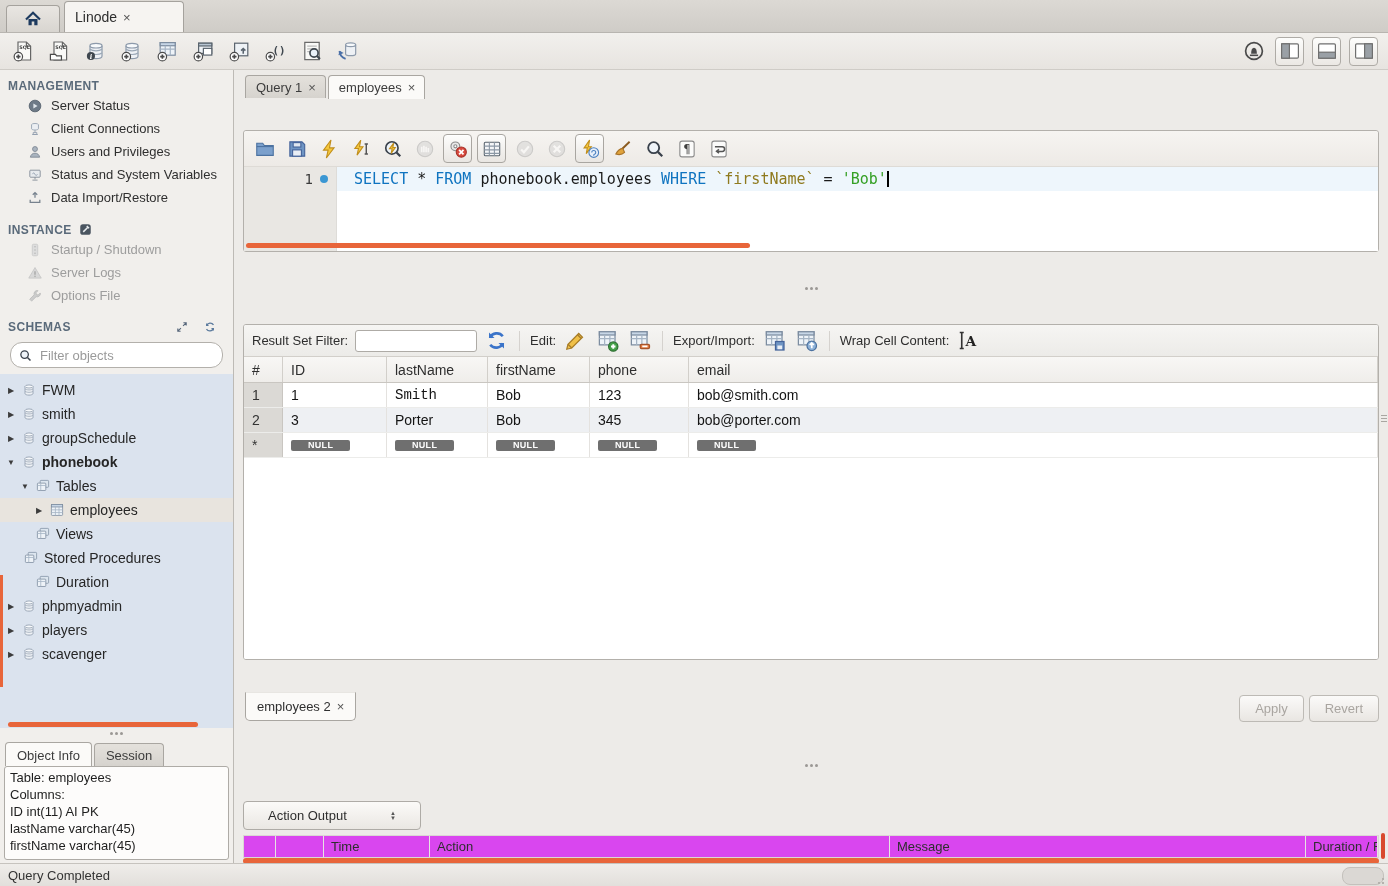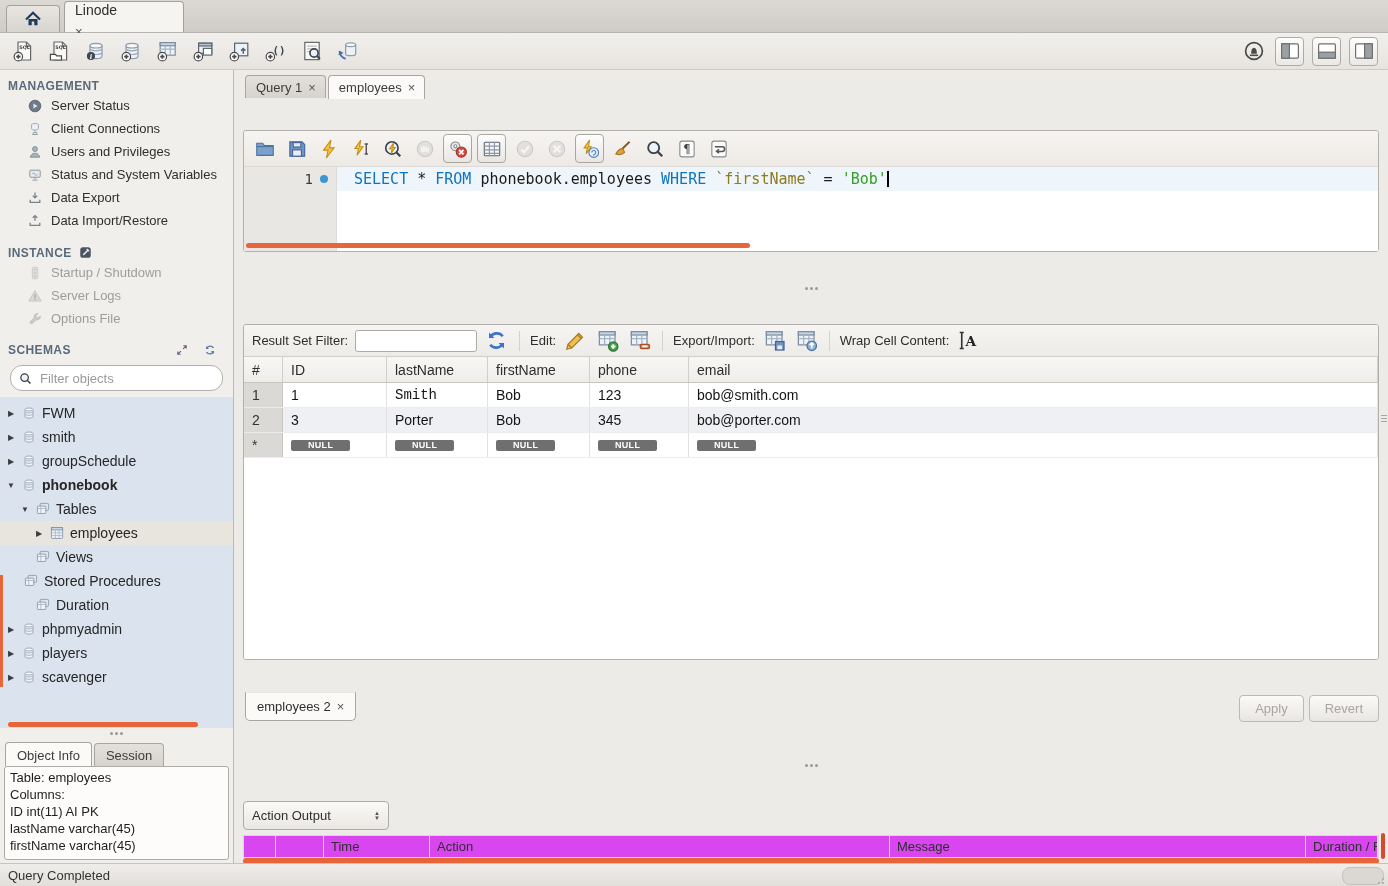--- a/index.html
+++ b/index.html
@@ -3,21 +3,21 @@
 <meta charset="utf-8">
 <style>
   html,body{margin:0;padding:0;}
   body{width:1388px;height:886px;overflow:hidden;font-family:"Liberation Sans",sans-serif;background:#edebe8;}
   .app{position:relative;width:1388px;height:886px;display:flex;flex-direction:column;background:#edebe8;}
 
   
   .tabbar{height:32px;background:linear-gradient(#dcd9d4,#cfccc7);border-bottom:1px solid #b8b5b0;display:flex;align-items:flex-end;padding-left:6px;gap:4px;}
   .home-tab{width:52px;height:26px;background:linear-gradient(#e9e6e2,#d8d5d0);border:1px solid #a5a29d;border-bottom:none;border-radius:4px 4px 0 0;display:flex;align-items:center;justify-content:center;}
   .home-tab .ico{width:20px;height:20px;}
-  .conn-tab{height:30px;min-width:98px;background:#f6f4f1;border:1px solid #a5a29d;border-bottom:none;border-radius:4px 4px 0 0;display:flex;align-items:flex-start;padding:0 10px;gap:6px;font-size:14px;color:#2e2e2e;flex-direction:column;}
+  .conn-tab{height:30px;min-width:98px;background:#f6f4f1;border:1px solid #a5a29d;border-bottom:none;border-radius:4px 4px 0 0;display:flex;align-items:center;padding:0 10px;gap:6px;font-size:14px;color:#2e2e2e;}
   .tab-close{color:#555;font-size:13px;cursor:default;}
 
   
   .main-toolbar{height:36px;background:linear-gradient(#f2f0ed,#e7e4e0);display:flex;align-items:center;padding:0 10px;border-bottom:1px solid #cfccc7;}
   .tb-group{display:flex;align-items:center;gap:9px;}
   .tb-right{margin-left:auto;display:flex;align-items:center;gap:8px;}
   .tbtn{width:27px;height:27px;display:flex;align-items:center;justify-content:center;}
   .tbtn .ico{width:24px;height:24px;}
   .tbtn.framed{border:1px solid #aeaba6;border-radius:4px;background:linear-gradient(#fdfdfc,#ebe8e4);}
 
@@ -93,21 +93,21 @@
   .g-row.alt{background:#eef0f3;}
   .null-badge{display:inline-block;background:#6f6f6f;color:#fff;font-size:9px;font-weight:bold;line-height:11px;padding:0 17px;border-radius:2px;letter-spacing:.3px;}
   .grid-filler{flex:1;background:#fff;}
 
   .bottom-tabs{height:37px;flex:none;display:flex;align-items:flex-start;justify-content:space-between;padding-top:0;}
   .rsb-tab{margin-left:2px;background:#fbfaf8;border:1px solid #a9a6a1;border-top:1px solid #e8e6e2;border-radius:0 0 5px 5px;padding:6px 11px;font-size:13px;color:#2f2f2f;display:flex;gap:6px;align-items:center;}
   .ar-buttons{display:flex;gap:5px;padding-top:3px;}
   .btn{padding:5px 15px;font-size:13px;color:#a9a5a0;background:linear-gradient(#fbfaf9,#e9e6e2);border:1px solid #bdbab5;border-radius:4px;}
 
   .output{height:62px;flex:none;position:relative;}
-  .action-select{width:128px;height:27px;border:1px solid #aeaba6;border-radius:4px;background:linear-gradient(#fbfaf8,#eae7e3);display:flex;align-items:center;justify-content:space-between;padding:0 8px;font-size:13px;color:#2e2e2e;}
+  .action-select{width:128px;height:27px;border:1px solid #aeaba6;border-radius:4px;background:linear-gradient(#fbfaf8,#eae7e3);display:flex;align-items:center;justify-content:space-between;padding:0 24px;font-size:13px;color:#2e2e2e;}
   .spinner{display:flex;flex-direction:column;line-height:5px;font-size:6px;color:#555;}
   .out-head{margin-top:5px;height:21px;background:#d946ef;border:1px solid #dad7d3;display:flex;align-items:center;font-size:13px;color:#2e2e2e;}
   .out-cell{height:100%;display:flex;align-items:center;padding-left:7px;border-right:1px solid #e6e4e1;overflow:hidden;white-space:nowrap;}
   .out-hscroll{margin-top:0;height:6px;background:#e8653a;border-radius:3px;width:100%;}
   .out-vscroll{position:absolute;right:-6px;top:32px;width:4px;height:26px;background:#d84a2f;border-radius:2px;}
 
   
   .statusbar{height:22px;background:linear-gradient(#efede a,#e2dfdb);} 
   .statusbar{height:22px;background:linear-gradient(#efedea,#e2dfdb);border-top:1px solid #c6c3be;display:flex;align-items:center;padding-left:8px;font-size:13px;color:#333;position:relative;}
   .sb-pill{position:absolute;right:4px;top:3px;width:40px;height:16px;background:#dbd8d4;border:1px solid #c4c1bc;border-radius:8px;}
@@ -281,27 +281,20 @@
               </svg></span>
             <span>Users and Privileges</span>
           </div>
           <div class="nav-item">
             <span class="ico"><svg width="100%" height="100%" viewBox="0 0 20 20" fill="none" stroke-width="1" xmlns="http://www.w3.org/2000/svg">
                 <rect x="3.5" y="4" width="13" height="8.8" rx="1" fill="#e8ebee" stroke="#77828e"></rect>
                 <path d="M6.8 9c1-2.2 2.1-2.2 3.1 0s2.1 2.2 3.1 0" stroke="#8d9aab"></path>
                 <path d="M10 12.8v2.6M6.8 16.4h6.4" stroke="#77828e"></path>
               </svg></span>
             <span>Status and System Variables</span>
-          </div>
-          <div class="nav-item">
-            <span class="ico"><svg width="100%" height="100%" viewBox="0 0 20 20" fill="none" stroke-width="1" xmlns="http://www.w3.org/2000/svg">
-                <path d="M10 3.2v6.6M7.2 7l2.8 2.8L12.8 7" stroke="#77828e" stroke-width="1.6"></path>
-                <path d="M4 12.2v3.4h12v-3.4" stroke="#77828e" stroke-width="1.6"></path>
-              </svg></span>
-            <span>Data Export</span>
           </div>
           <div class="nav-item">
             <span class="ico"><svg width="100%" height="100%" viewBox="0 0 20 20" fill="none" stroke-width="1" xmlns="http://www.w3.org/2000/svg">
                 <path d="M10 9.8V3.2M7.2 6l2.8-2.8L12.8 6" stroke="#77828e" stroke-width="1.6"></path>
                 <path d="M4 12.2v3.4h12v-3.4" stroke="#77828e" stroke-width="1.6"></path>
               </svg></span>
             <span>Data Import/Restore</span>
           </div>
         </div>
 

